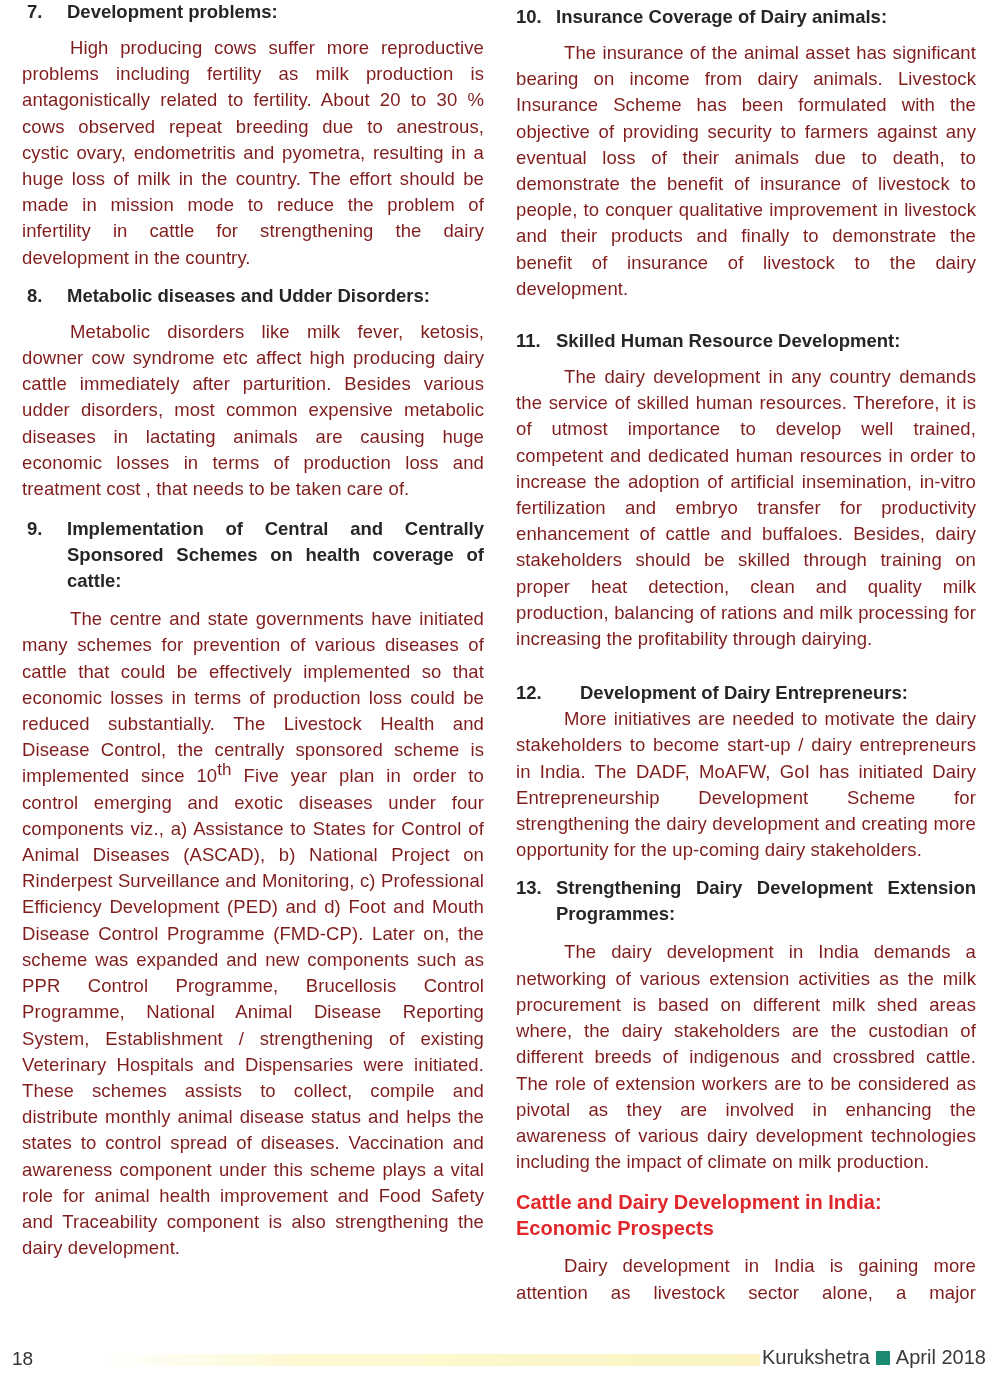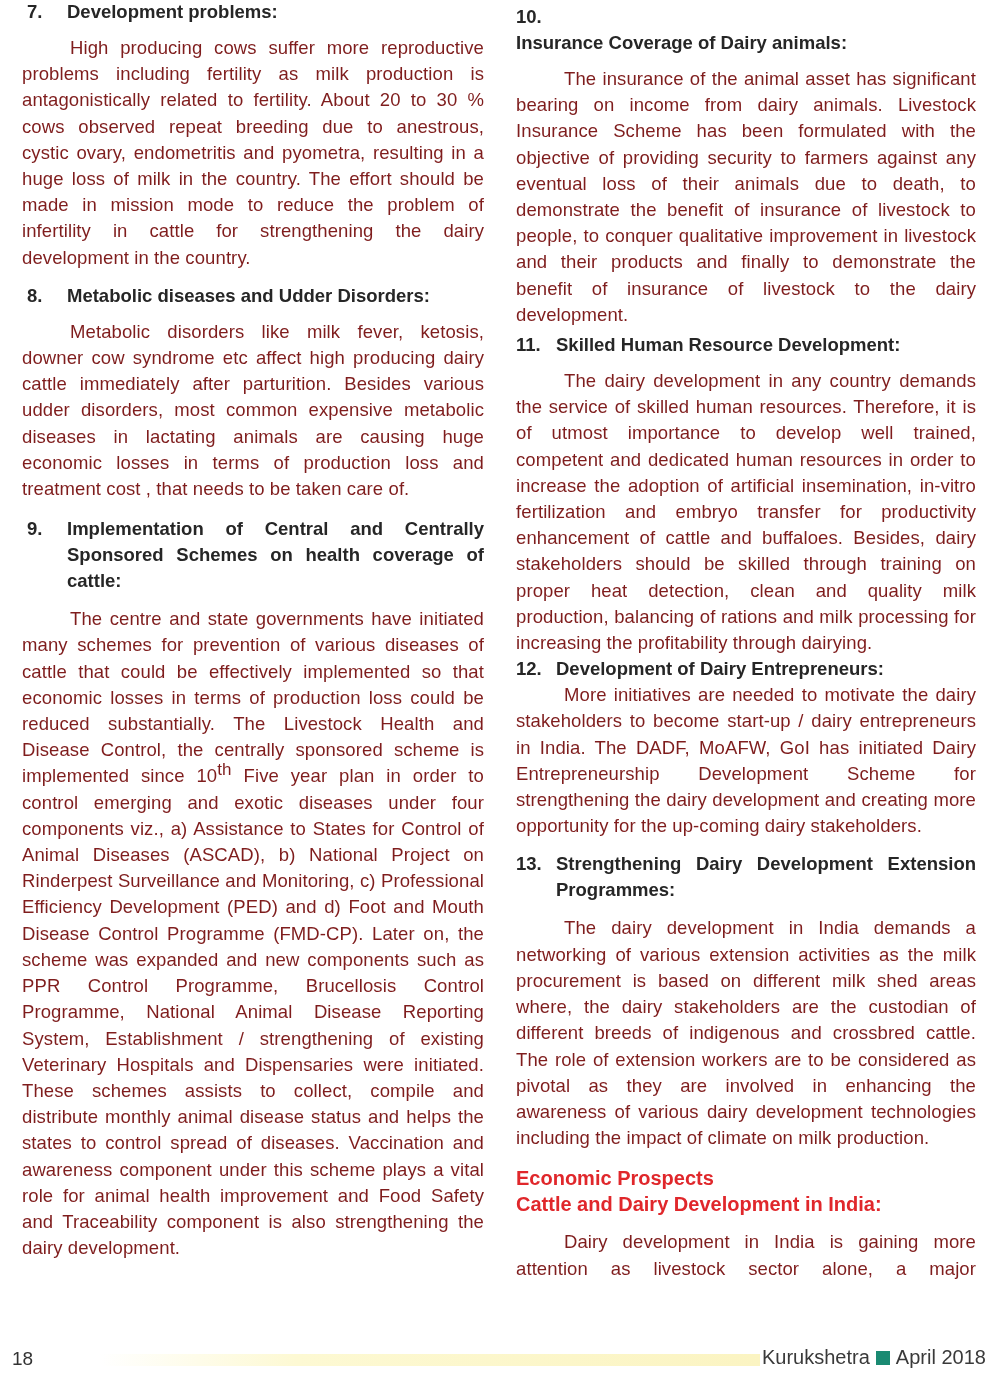--- a/index.html
+++ b/index.html
@@ -54,47 +54,47 @@
   <p class="para" style="margin-top:10px;">Metabolic disorders like milk fever, ketosis, downer cow syndrome etc affect high producing dairy cattle immediately after parturition. Besides various udder disorders, most common expensive metabolic diseases in lactating animals are causing huge economic losses in terms of production loss and treatment cost , that needs to be taken care of.</p>
 
   <h3 class="sec-head" style="margin-top:14px;">
     <span class="sec-num">9.</span>
     <span class="sec-title">Implementation of Central and Centrally Sponsored Schemes on health coverage of cattle:</span>
   </h3>
   <p class="para" style="margin-top:12px;"><span>The centre and state governments have initiated many schemes for prevention of various diseases of cattle that could be effectively implemented so that economic losses in terms of production loss could be reduced substantially. The Livestock Health and Disease Control, the centrally sponsored scheme is implemented since 10</span><sup>th</sup><span> Five year plan in order to control emerging and exotic diseases under four components viz., a) Assistance to States for Control of Animal Diseases (ASCAD), b) National Project on Rinderpest Surveillance and Monitoring, c) Professional Efficiency Development (PED) and d) Foot and Mouth Disease Control Programme (FMD-CP). Later on, the scheme was expanded and new components such as PPR Control Programme, Brucellosis Control Programme, National Animal Disease Reporting System, Establishment / strengthening of existing Veterinary Hospitals and Dispensaries were initiated. These schemes assists to collect, compile and distribute monthly animal disease status and helps the states to control spread of diseases. Vaccination and awareness component under this scheme plays a vital role for animal health improvement and Food Safety and Traceability component is also strengthening the dairy development.</span></p>
 </div>
 
 <div class="col col-right right">
-  <h3 class="sec-head" style="margin-top:4px;flex-direction:column;">
+  <h3 class="sec-head" style="margin-top:4px;">
     <span class="sec-num">10.</span>
     <span class="sec-title">Insurance Coverage of Dairy animals:</span>
   </h3>
   <p class="para" style="margin-top:10px;">The insurance of the animal asset has significant bearing on income from dairy animals. Livestock Insurance Scheme has been formulated with the objective of providing security to farmers against any eventual loss of their animals due to death, to demonstrate the benefit of insurance of livestock to people, to conquer qualitative improvement in livestock and their products and finally to demonstrate the benefit of insurance of livestock to the dairy development.</p>
 
-  <h3 class="sec-head" style="margin-top:4px;justify-content:space-between;">
+  <h3 class="sec-head" style="margin-top:26px;justify-content:space-between;">
     <span class="sec-num">11.</span>
     <span class="sec-title">Skilled Human Resource Development:</span>
   </h3>
   <p class="para" style="margin-top:10px;">The dairy development in any country demands the service of skilled human resources. Therefore, it is of utmost importance to develop well trained, competent and dedicated human resources in order to increase the adoption of artificial insemination, in-vitro fertilization and embryo transfer for productivity enhancement of cattle and buffaloes. Besides, dairy stakeholders should be skilled through training on proper heat detection, clean and quality milk production, balancing of rations and milk processing for increasing the profitability through dairying.</p>
 
-  <h3 class="sec-head" style="margin-top:0;">
+  <h3 class="sec-head" style="margin-top:28px;gap:24px;">
     <span class="sec-num">12.</span>
     <span class="sec-title">Development of Dairy Entrepreneurs:</span>
   </h3>
   <p class="para" style="margin-top:0;">More initiatives are needed to motivate the dairy stakeholders to become start-up / dairy entrepreneurs in India. The DADF, MoAFW, GoI has initiated Dairy Entrepreneurship Development Scheme for strengthening the dairy development and creating more opportunity for the up-coming dairy stakeholders.</p>
 
   <h3 class="sec-head" style="margin-top:12px;">
     <span class="sec-num">13.</span>
     <span class="sec-title">Strengthening Dairy Development Extension Programmes:</span>
   </h3>
   <p class="para" style="margin-top:12px;">The dairy development in India demands a networking of various extension activities as the milk procurement is based on different milk shed areas where, the dairy stakeholders are the custodian of different breeds of indigenous and crossbred cattle. The role of extension workers are to be considered as pivotal as they are involved in enhancing the awareness of various dairy development technologies including the impact of climate on milk production.</p>
 
   <div style="margin-top:14px;">
+    <p class="red-head">Cattle and Dairy Development in India:</p>
     <p class="red-head">Economic Prospects</p>
-    <p class="red-head">Cattle and Dairy Development in India:</p>
   </div>
   <p class="para" style="margin-top:12px; text-align-last: justify;">Dairy development in India is gaining more attention as livestock sector alone, a major</p>
 </div>
 
 <div class="footer">
   <span class="page-num">18</span>
   <div class="yellow-bar"></div>
   <span class="pub">
     <span>Kurukshetra</span><span class="teal-sq"></span><span>April 2018</span>
   </span>

